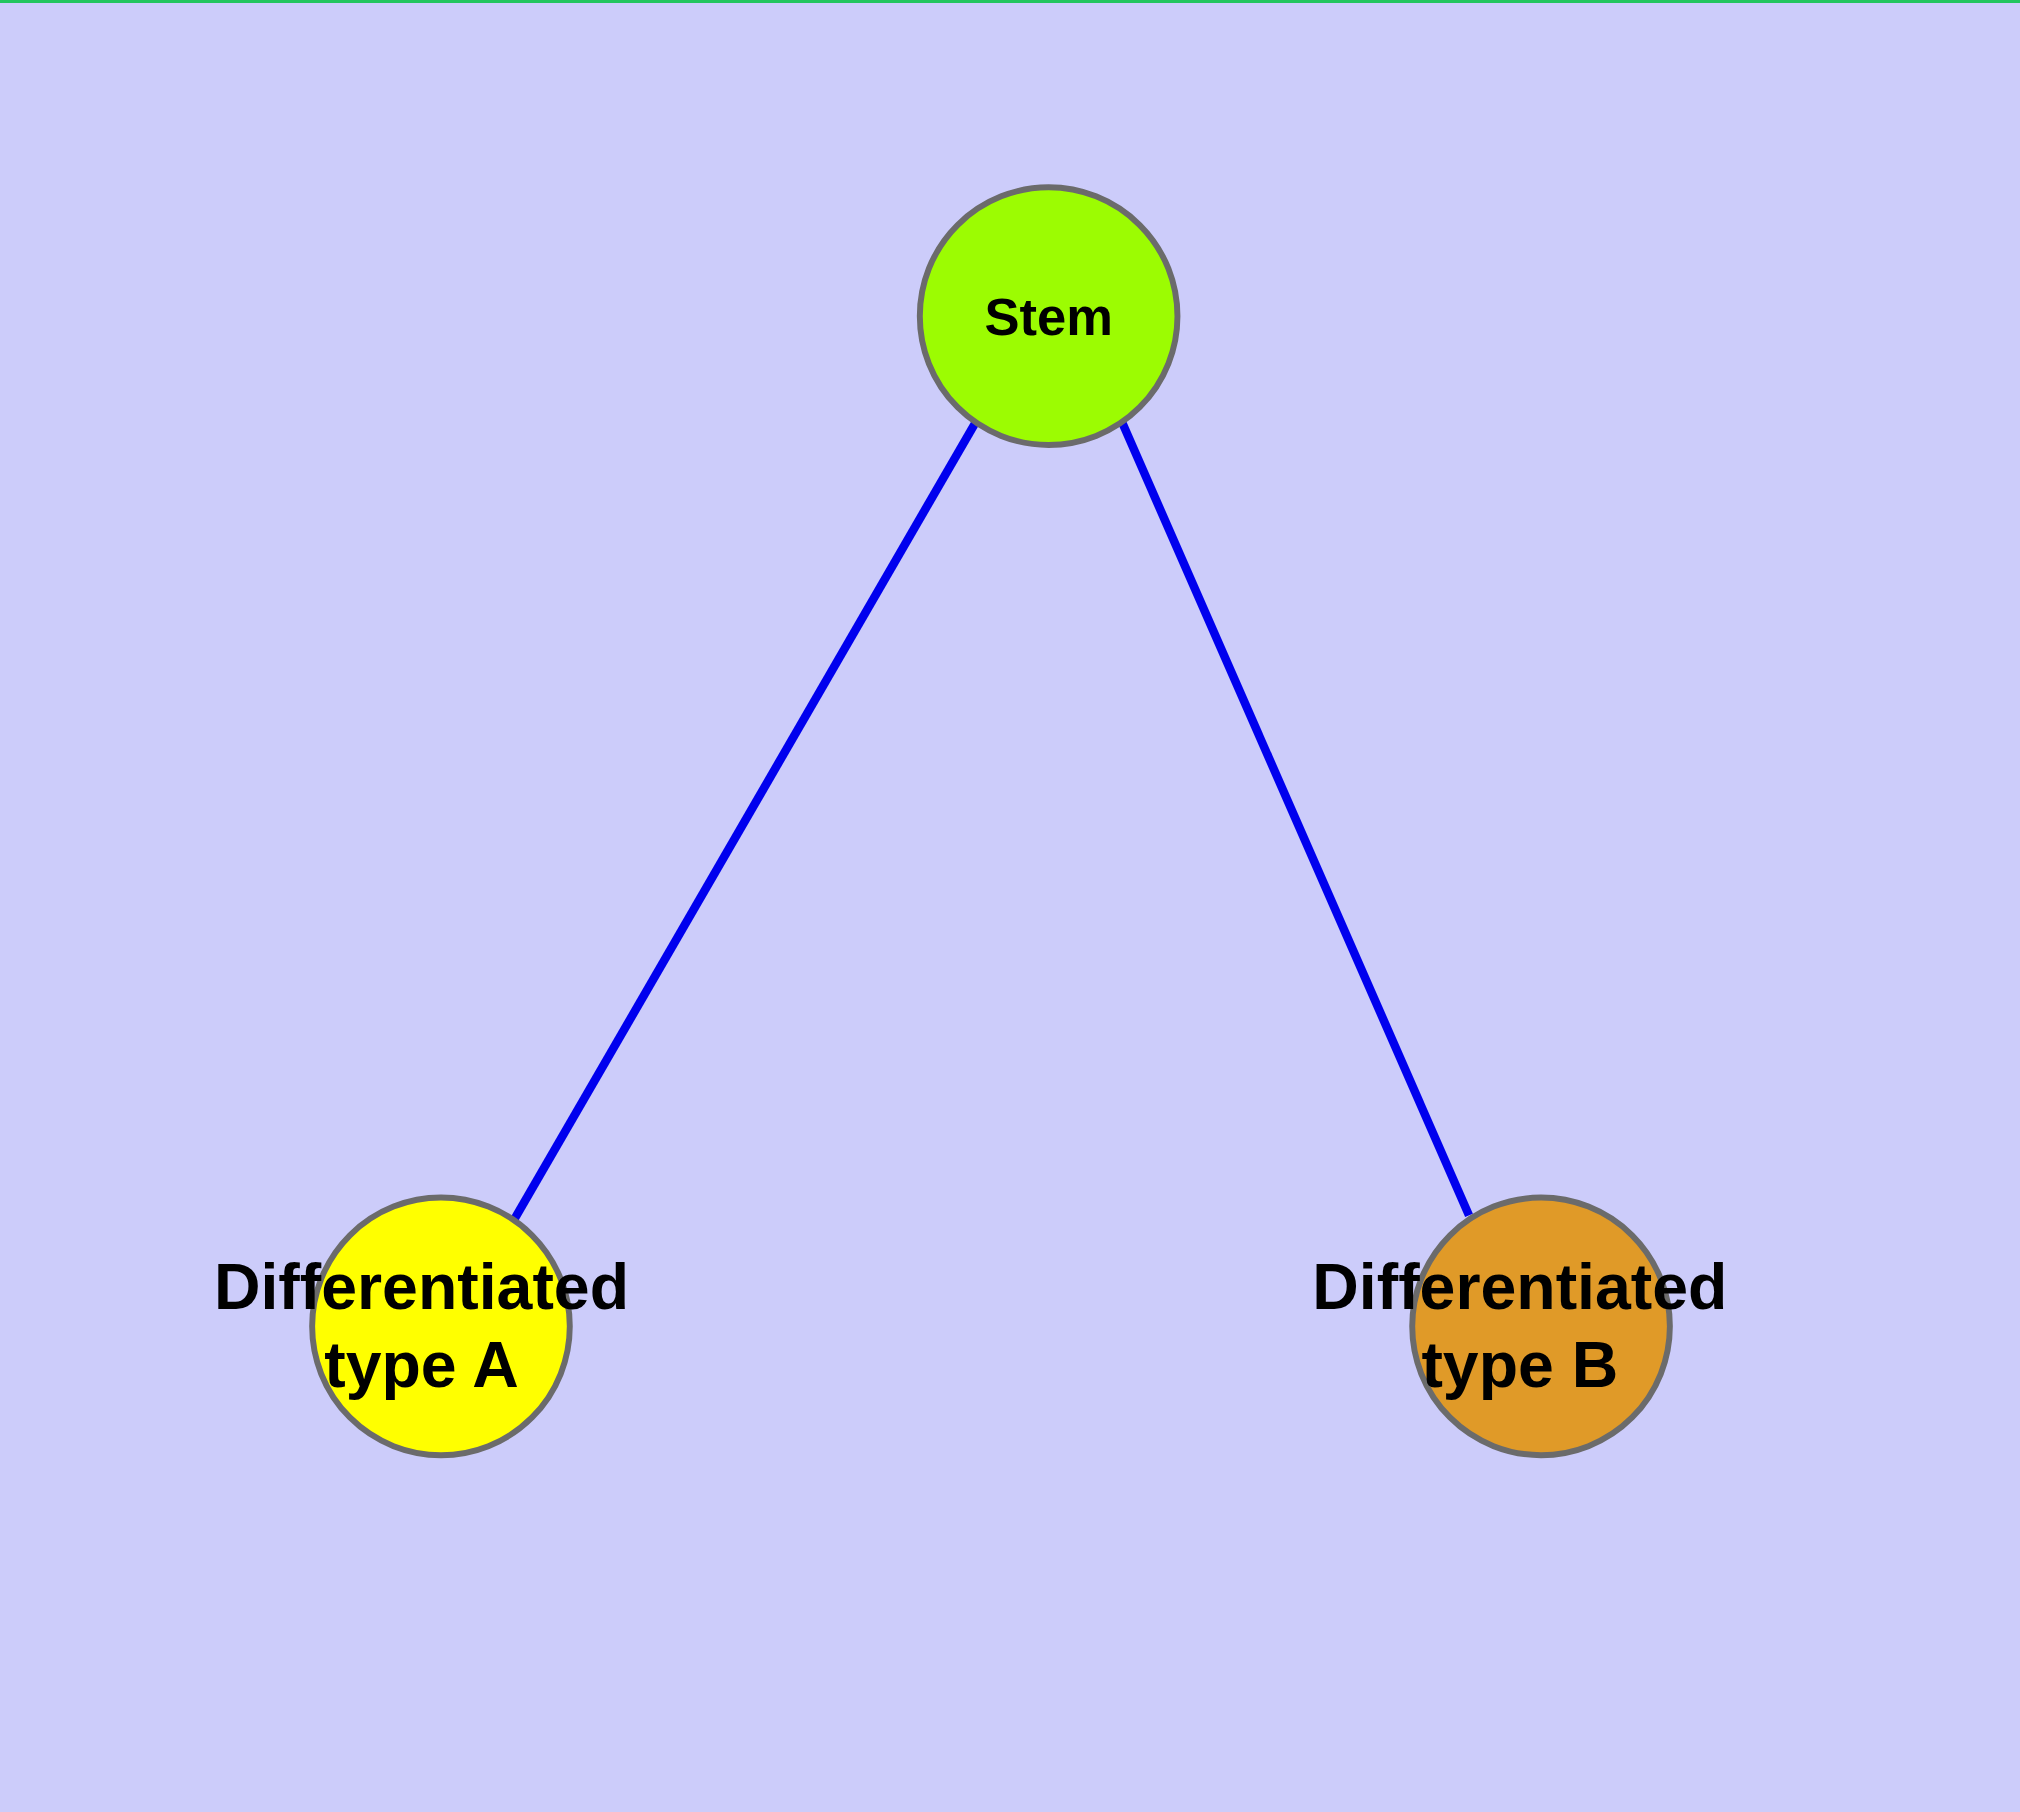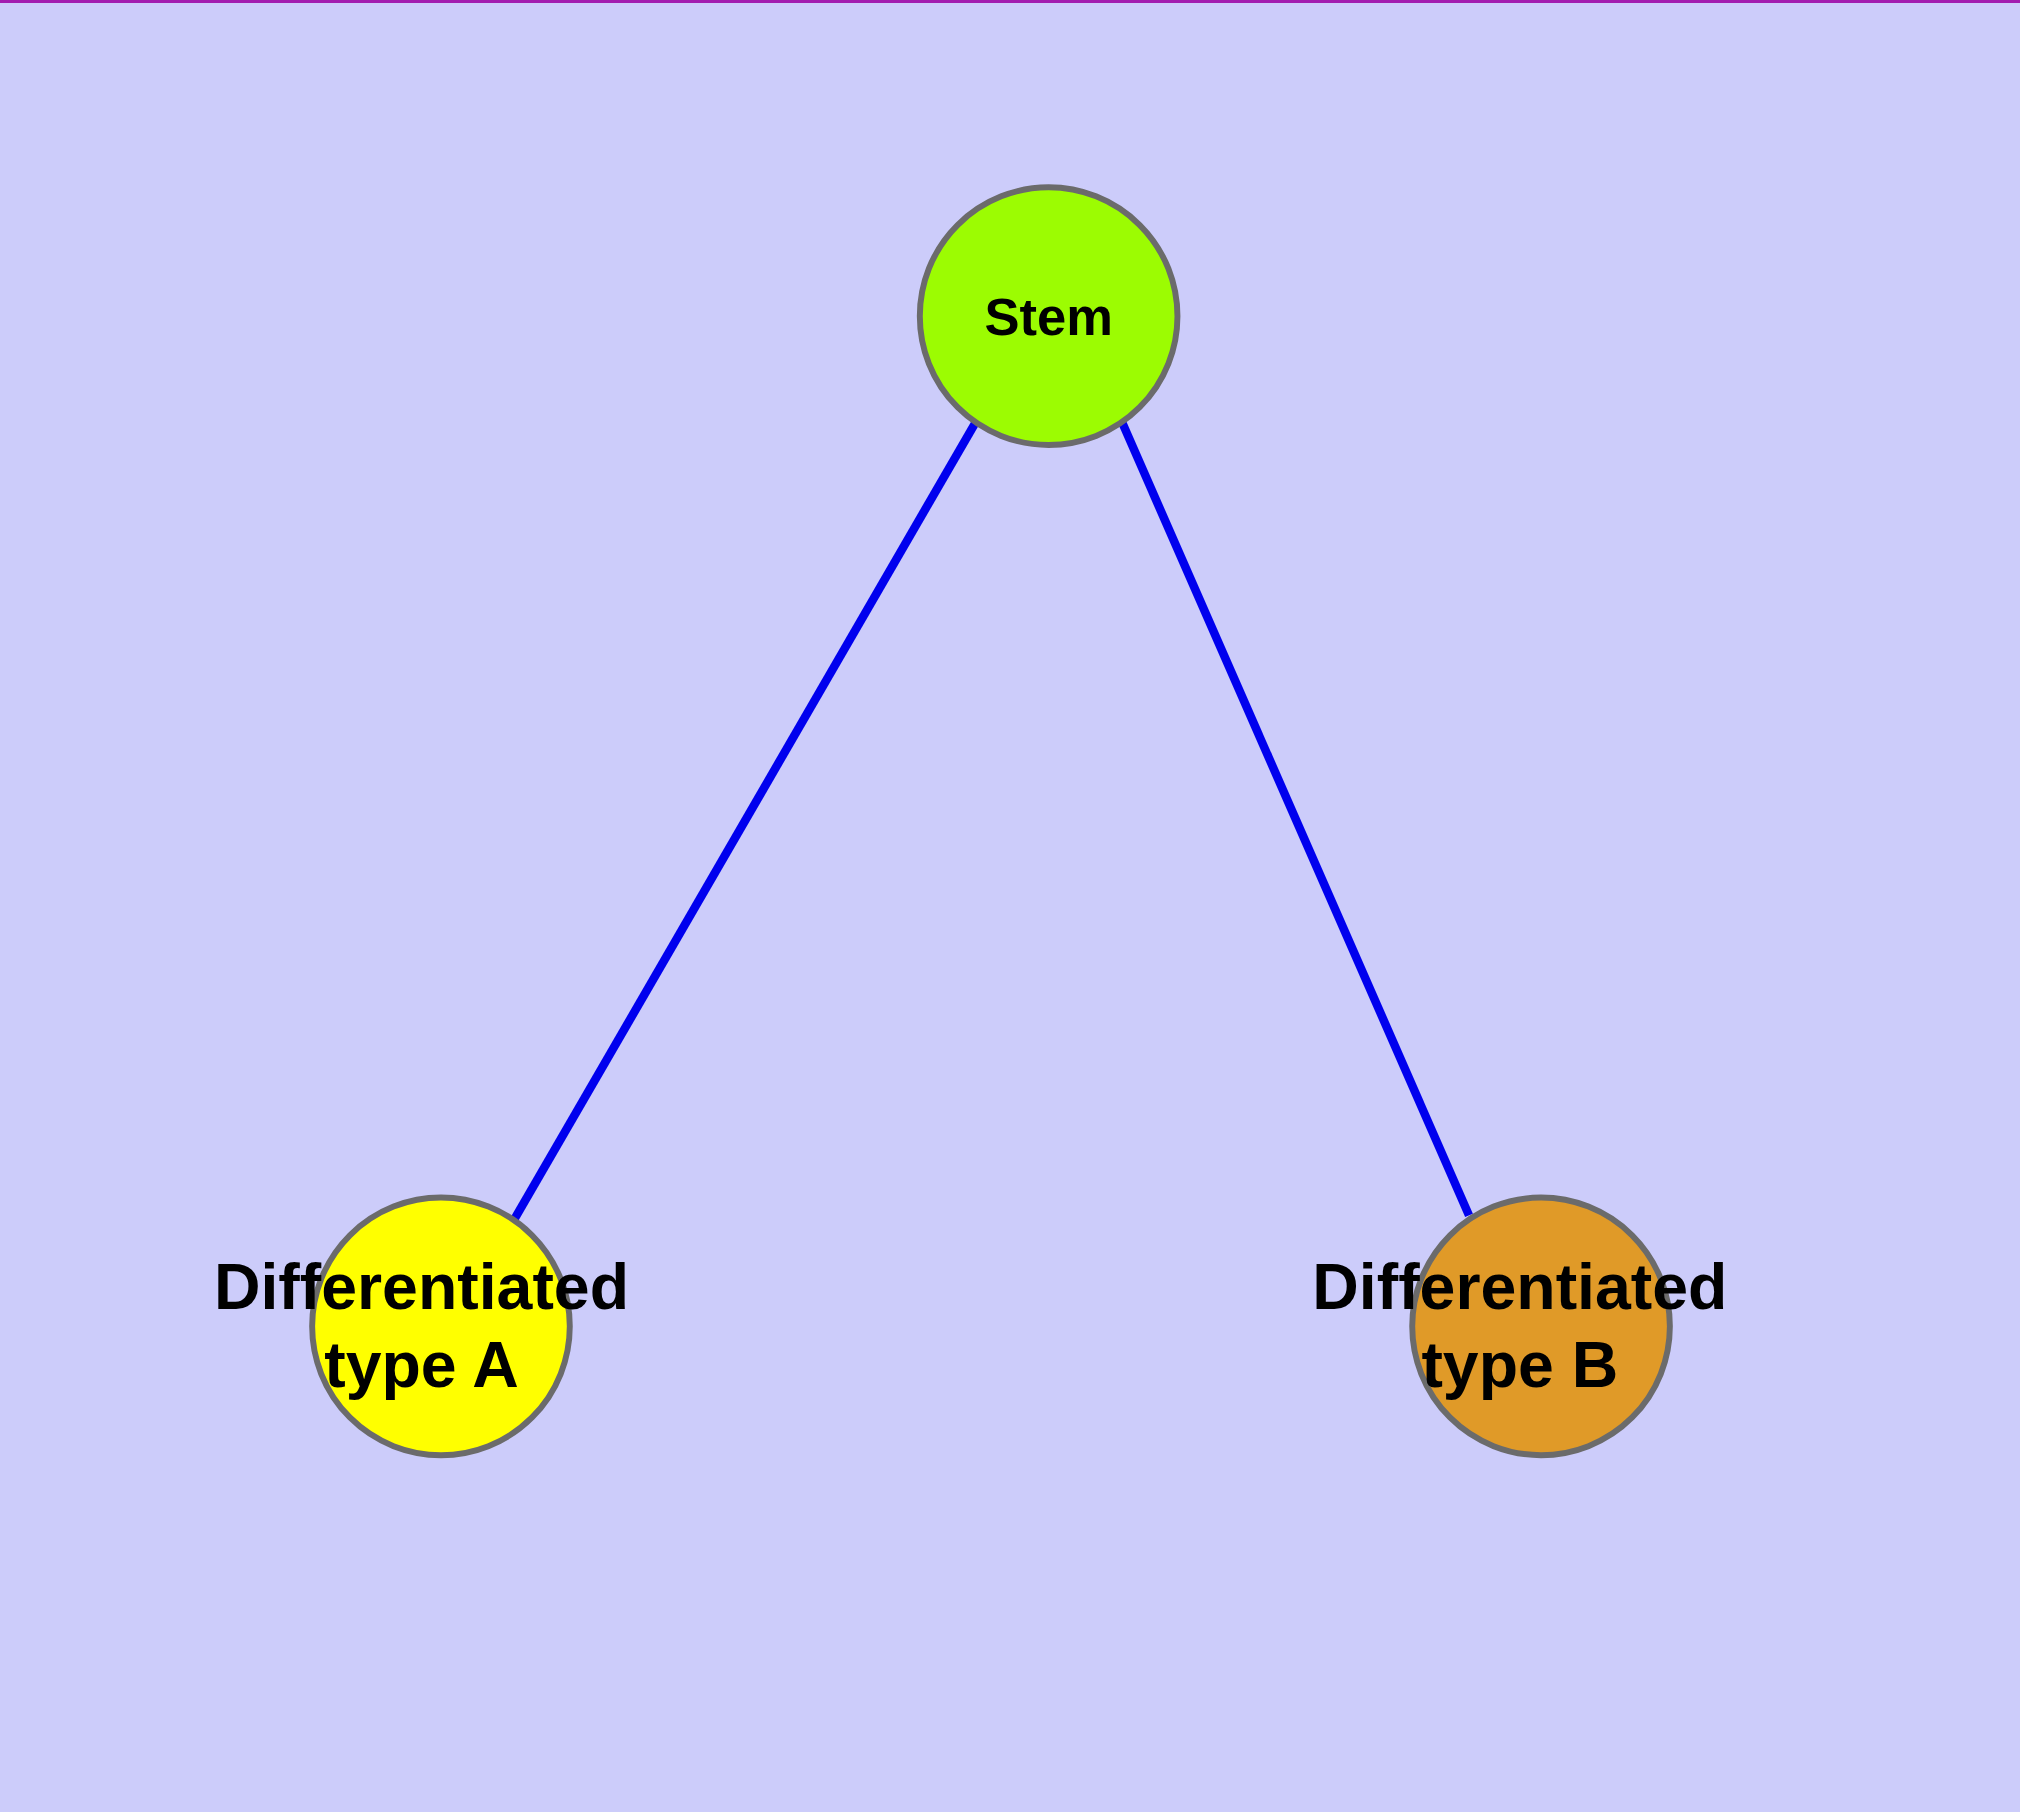--- a/index.html
+++ b/index.html
@@ -6,21 +6,21 @@
   html, body {
     margin: 0;
     padding: 0;
     background: #ffffff;
   }
   #stage {
     position: relative;
     width: 2021px;
     height: 1812px;
     overflow: hidden;
-    background: #a21caf;
+    background: #22c55e;
   }
   #canvas-bg {
     position: absolute;
     left: 0;
     top: 2.5px;
     width: 2021px;
     height: 1810px;
     background: #ccccfa;
   }
   #graph-svg {

